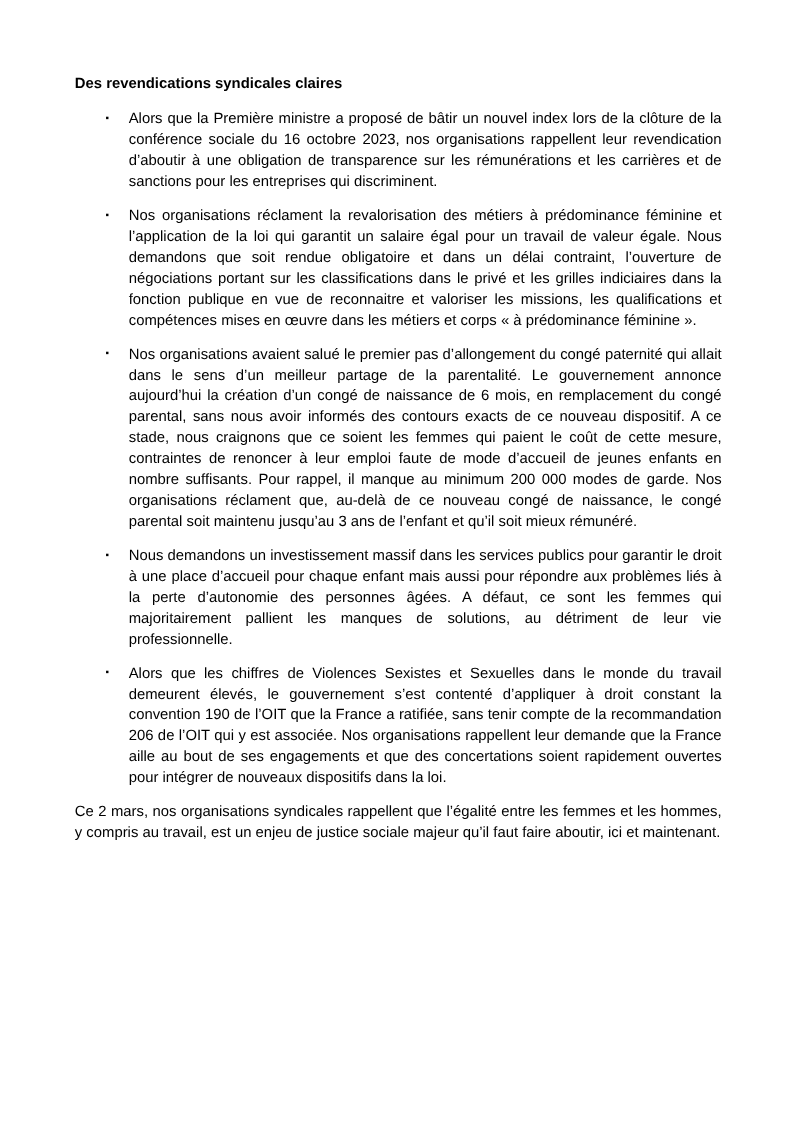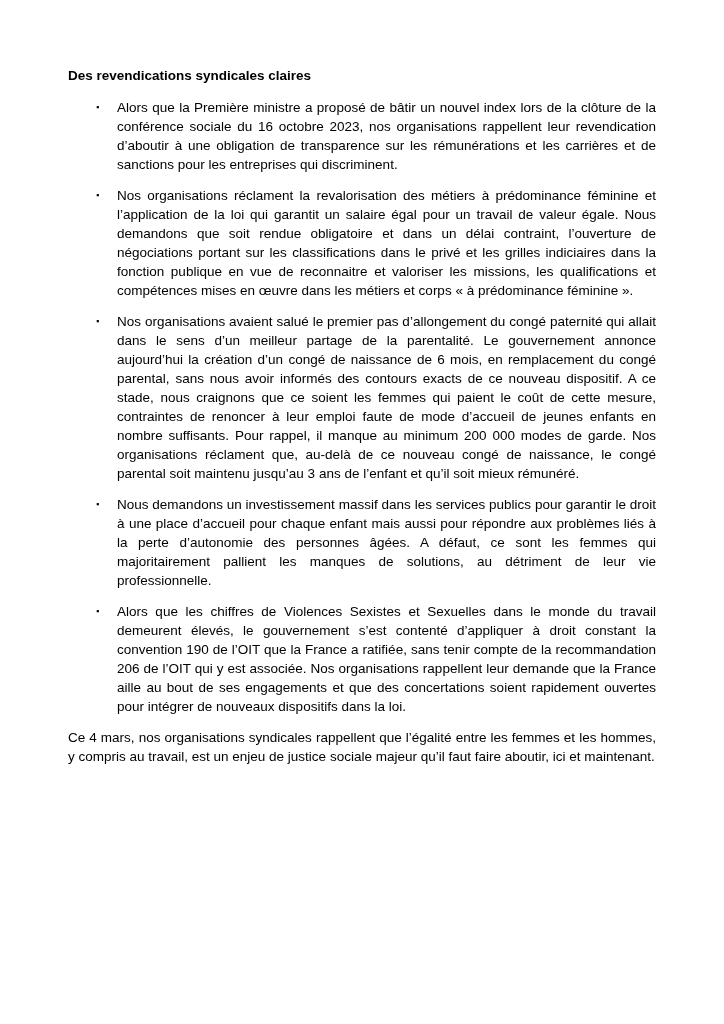--- a/index.html
+++ b/index.html
@@ -77,15 +77,15 @@
       <span class="bullet-marker">▪</span>
       <span>Nous demandons un investissement massif dans les services publics pour garantir le droit à une place d’accueil pour chaque enfant mais aussi pour répondre aux problèmes liés à la perte d’autonomie des personnes âgées. A défaut, ce sont les femmes qui majoritairement pallient les manques de solutions, au détriment de leur vie professionnelle.</span>
     </li>
     <li class="bullet-item">
       <span class="bullet-marker">▪</span>
       <span>Alors que les chiffres de Violences Sexistes et Sexuelles dans le monde du travail demeurent élevés, le gouvernement s’est contenté d’appliquer à droit constant la convention 190 de l’OIT que la France a ratifiée, sans tenir compte de la recommandation 206 de l’OIT qui y est associée. Nos organisations rappellent leur demande que la France aille au bout de ses engagements et que des concertations soient rapidement ouvertes pour intégrer de nouveaux dispositifs dans la loi.</span>
     </li>
   </ul>
 
 
-  <p class="closing-paragraph">Ce 4 mars, nos organisations syndicales rappellent que l’égalité entre les femmes et les hommes, y compris au travail, est un enjeu de justice sociale majeur qu’il faut faire aboutir, ici et maintenant.</p>
+  <p class="closing-paragraph">Ce 2 mars, nos organisations syndicales rappellent que l’égalité entre les femmes et les hommes, y compris au travail, est un enjeu de justice sociale majeur qu’il faut faire aboutir, ici et maintenant.</p>
 
 </div>
 
 </body></html>

